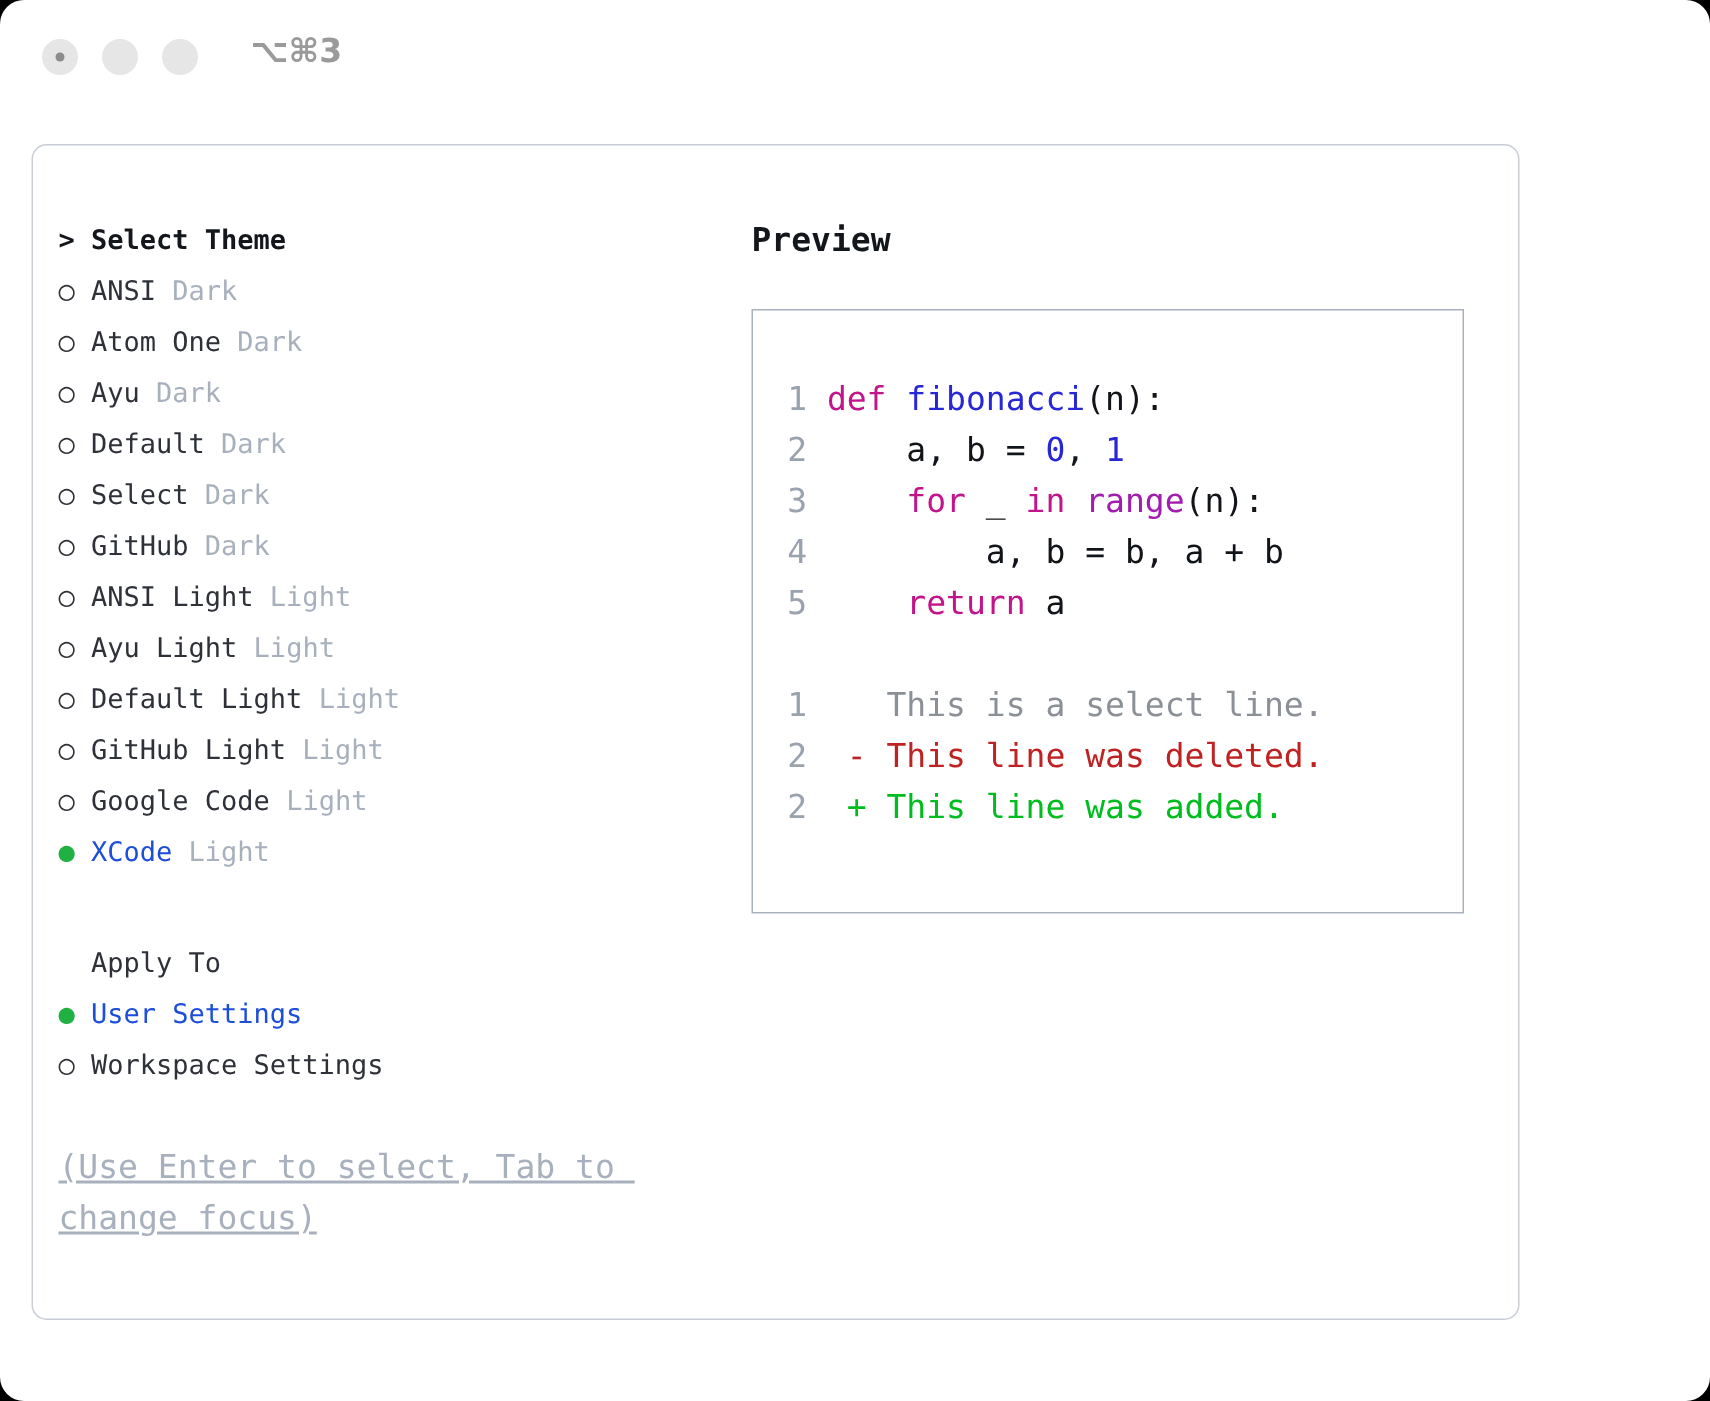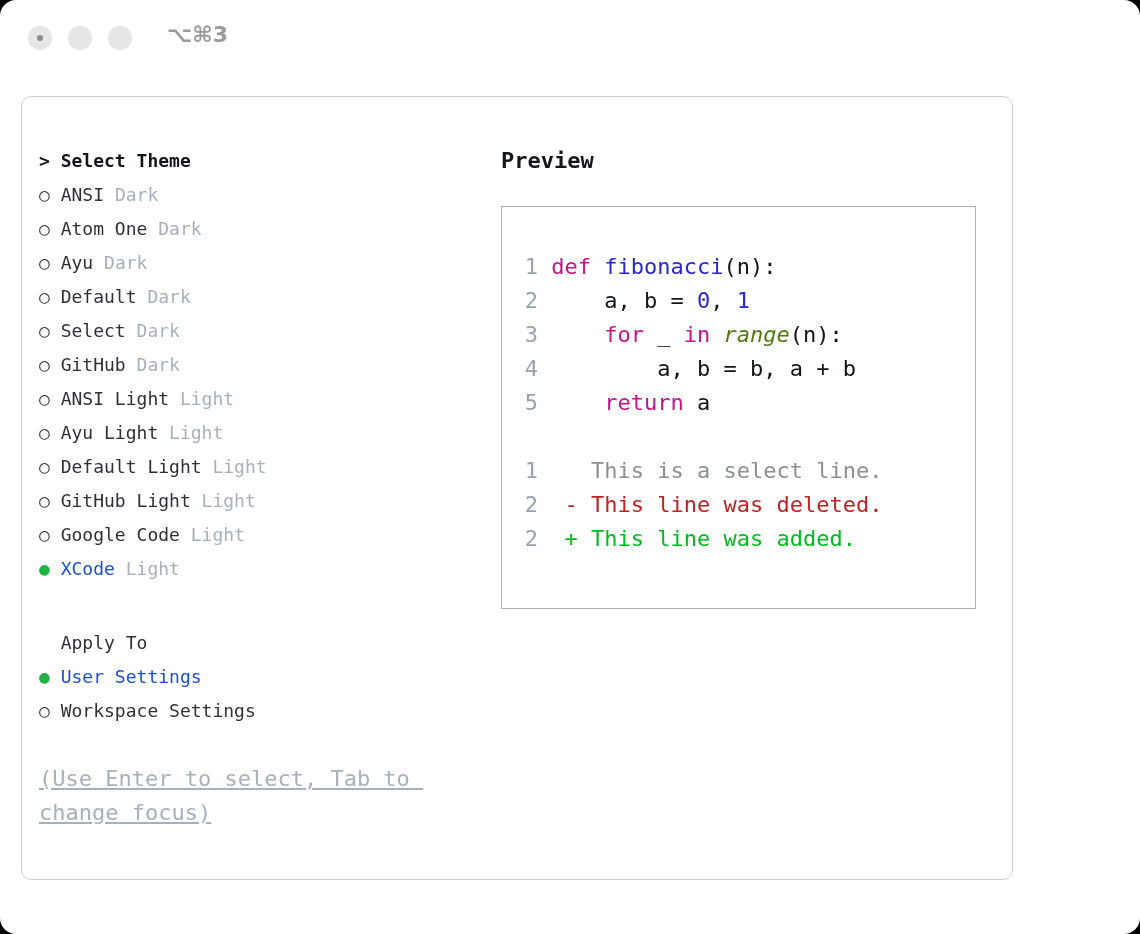--- a/index.html
+++ b/index.html
@@ -150,21 +150,21 @@
     color: #111418;
   }
   .gut {
     display: inline-block;
     width: 22px;
     text-align: right;
     color: #9aa2ae;
   }
   .kw    { color: #c2158a; }
   .fn    { color: #2727d6; }
-  .bi    { color: #4d7c0f; font-style: italic; }
+  .bi    { color: #a21caf; }
   .num   { color: #2727d6; }
   .plain { color: #111418; }
   .ctx   { color: #8b8f96; }
   .del   { color: #bf2222; }
   .add   { color: #00bd1f; }
   .spacer { height: 34px; }
 </style>
 </head>
 <body>
 

